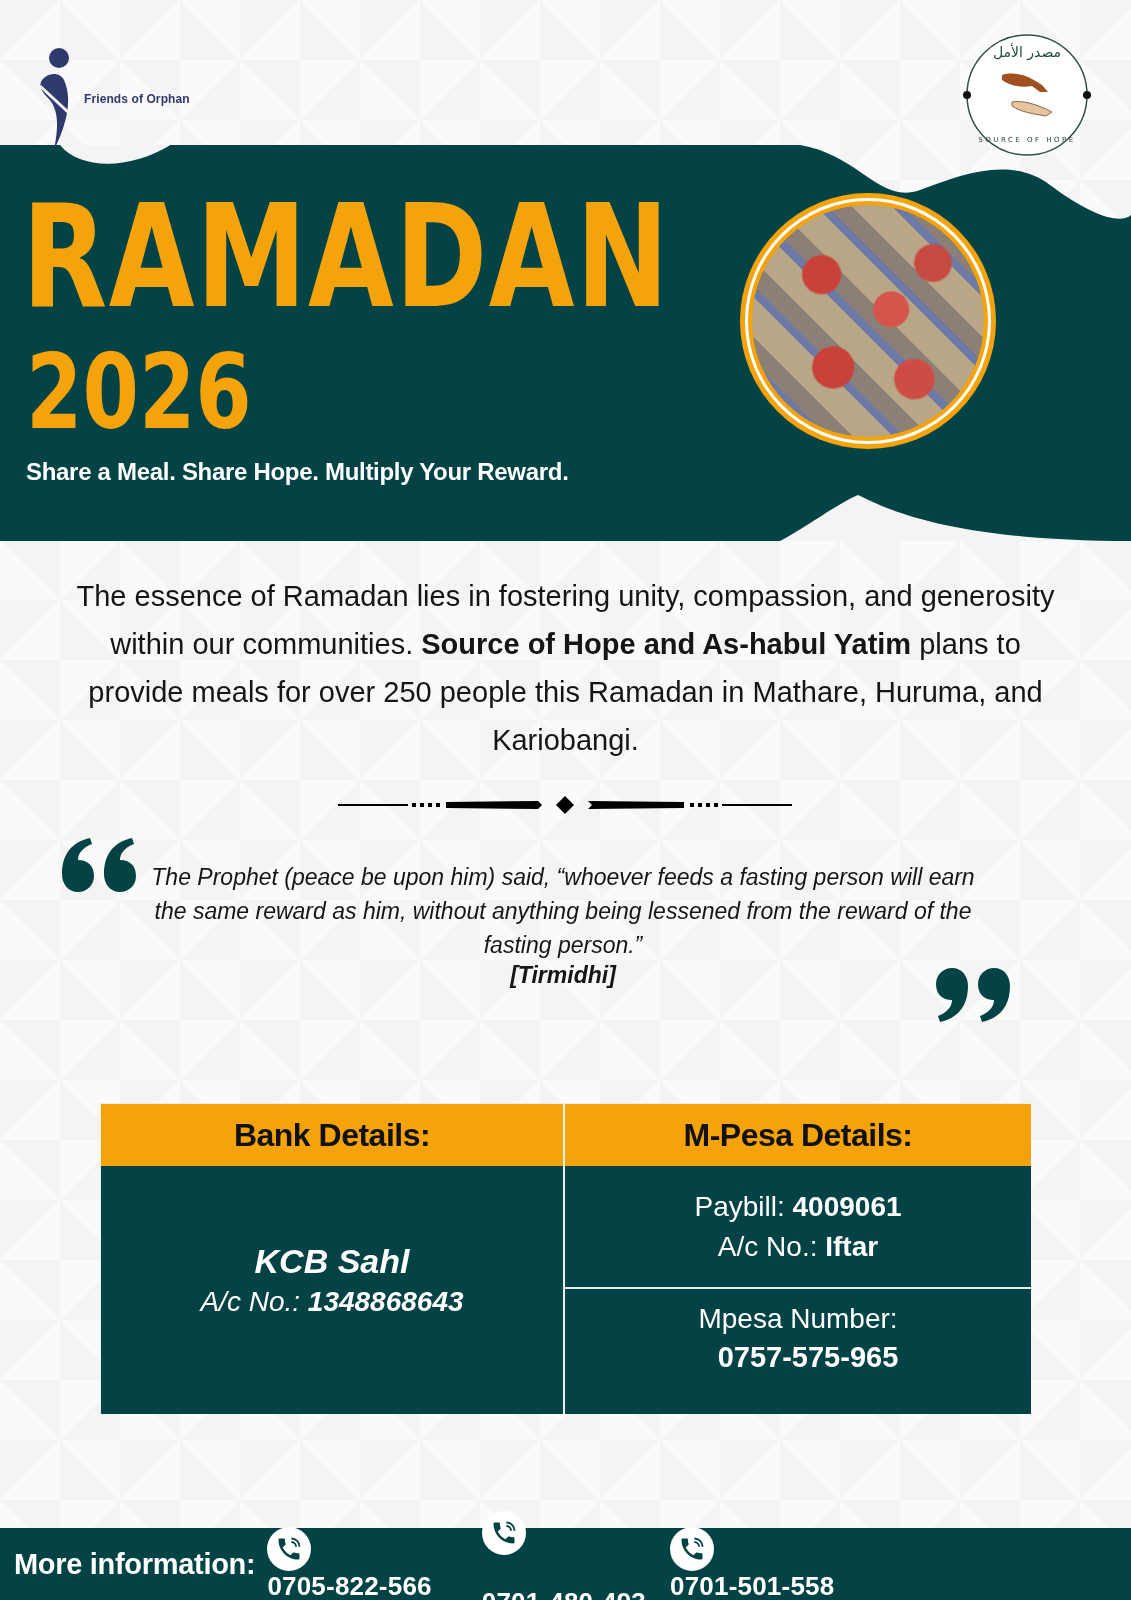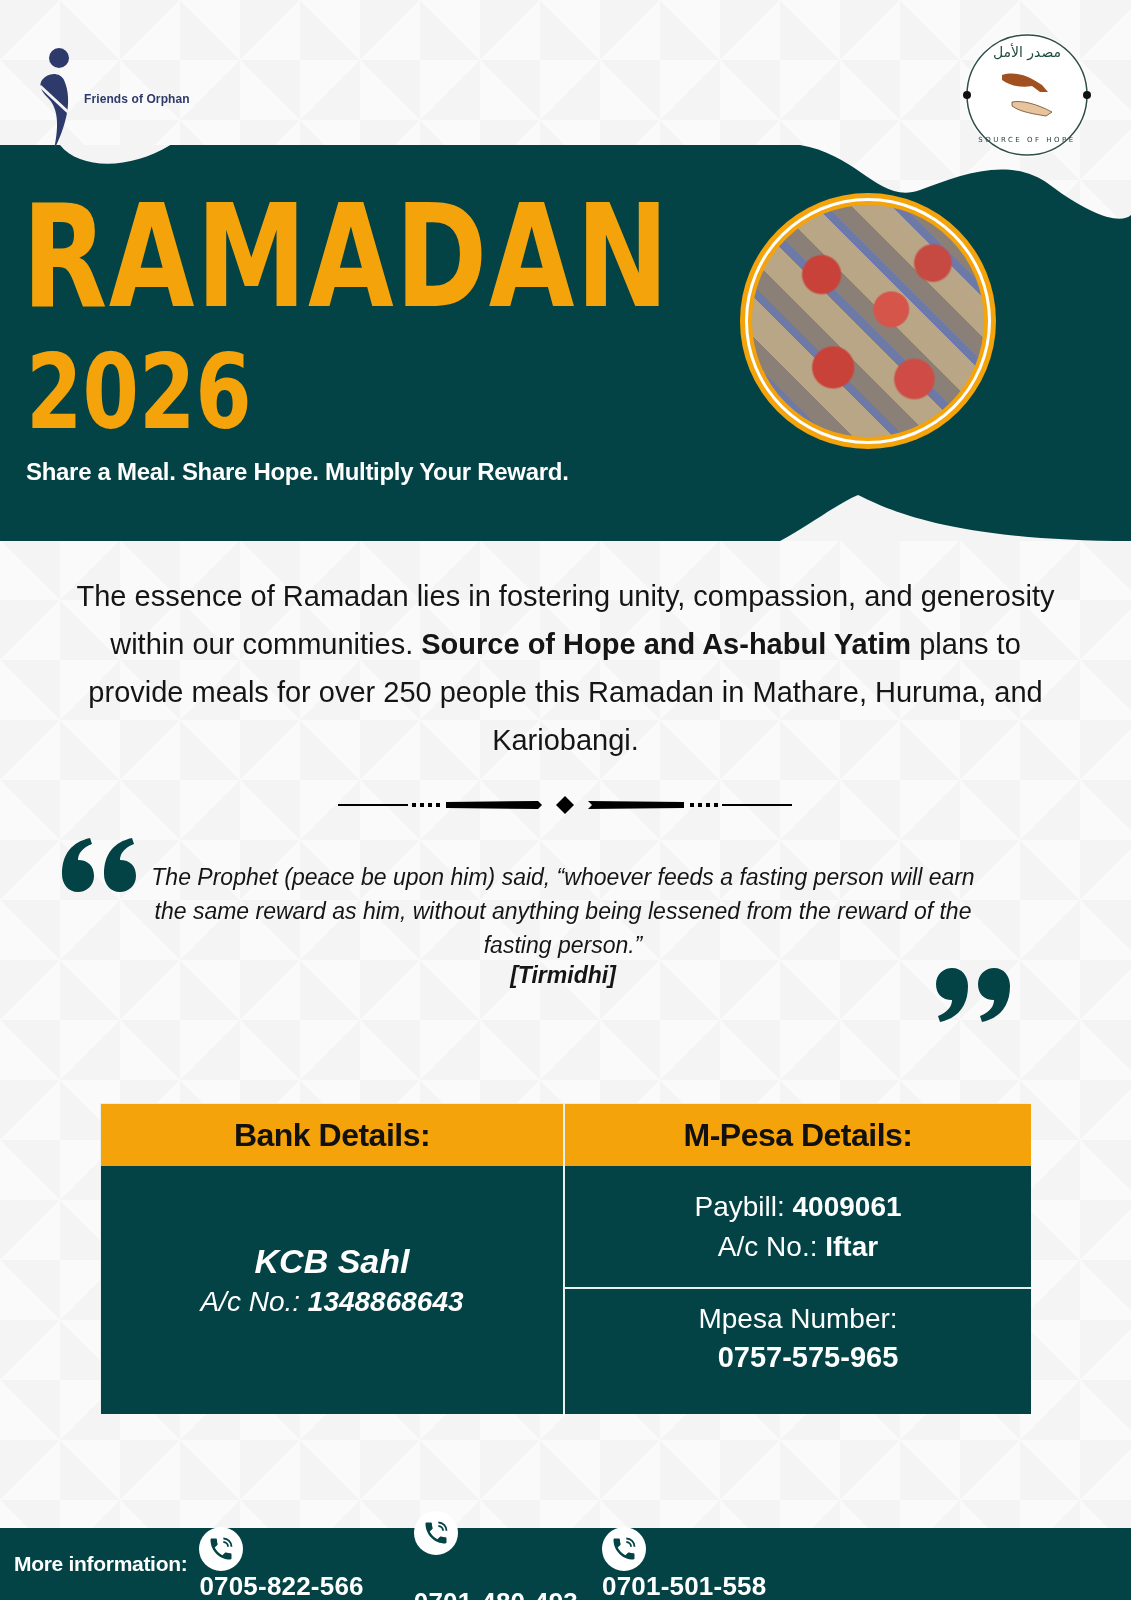--- a/index.html
+++ b/index.html
@@ -102,21 +102,21 @@
   .mpesa-top .line { font-size:28px; line-height:40px; }
   .mpesa-top b { font-weight:bold; }
   .mpesa-bottom { padding-bottom:28px; }
   .mpesa-bottom .label { font-size:28px; line-height:38px; }
   .mpesa-bottom .num { font-size:29px; font-weight:bold; line-height:38px; padding-left:20px; }
   .footer {
     position:absolute; left:0; top:1528px; width:1131px; height:72px;
     background:#034245; display:flex; align-items:center; padding-left:14px;
     color:#fff; font-weight:bold;
   }
-  .footer .label { font-size:21px; letter-spacing:-0.3px; margin-right:12px; }
+  .footer .label { font-size:29px; letter-spacing:-0.3px; margin-right:12px; }
   .footer .phone { display:flex; align-items:flex-start;flex-direction:column; }
   .footer .phone .icon {
     width:44px; height:44px; border-radius:50%; background:#fff;
     display:flex; align-items:center; justify-content:center; margin-right:16px;
   }
   .footer .phone .num { font-size:26px; letter-spacing:0.2px; }
 </style>
 </head>
 <body>
 

